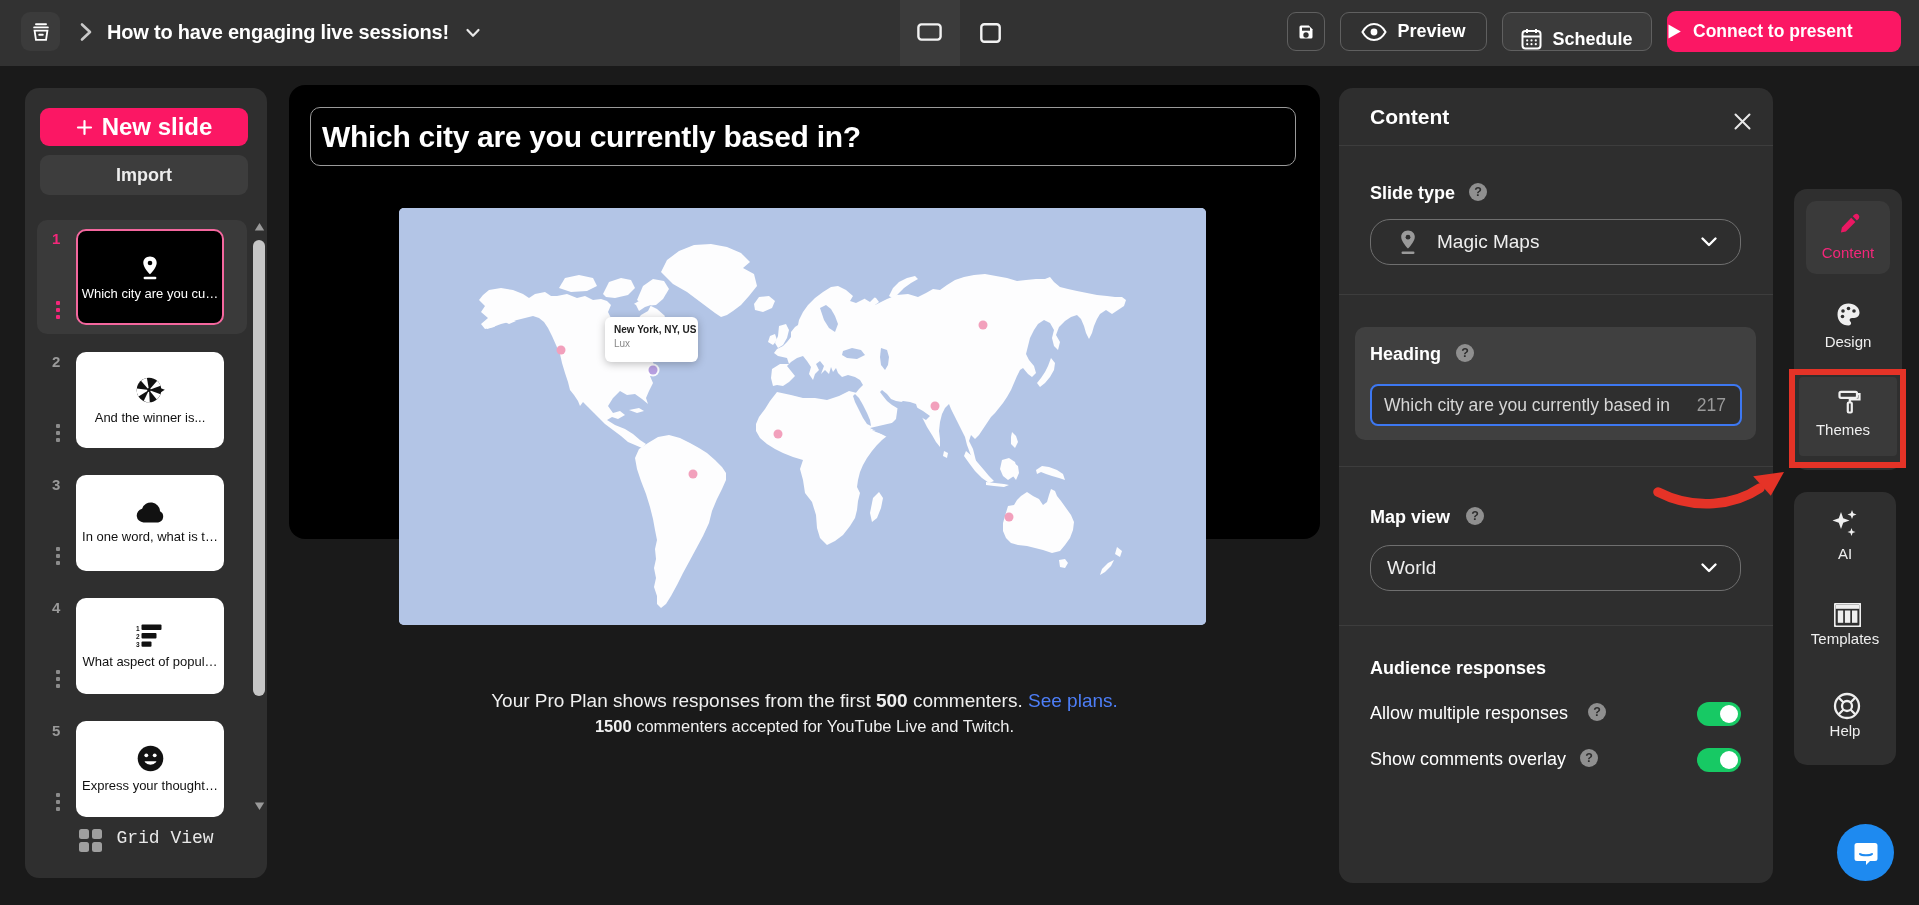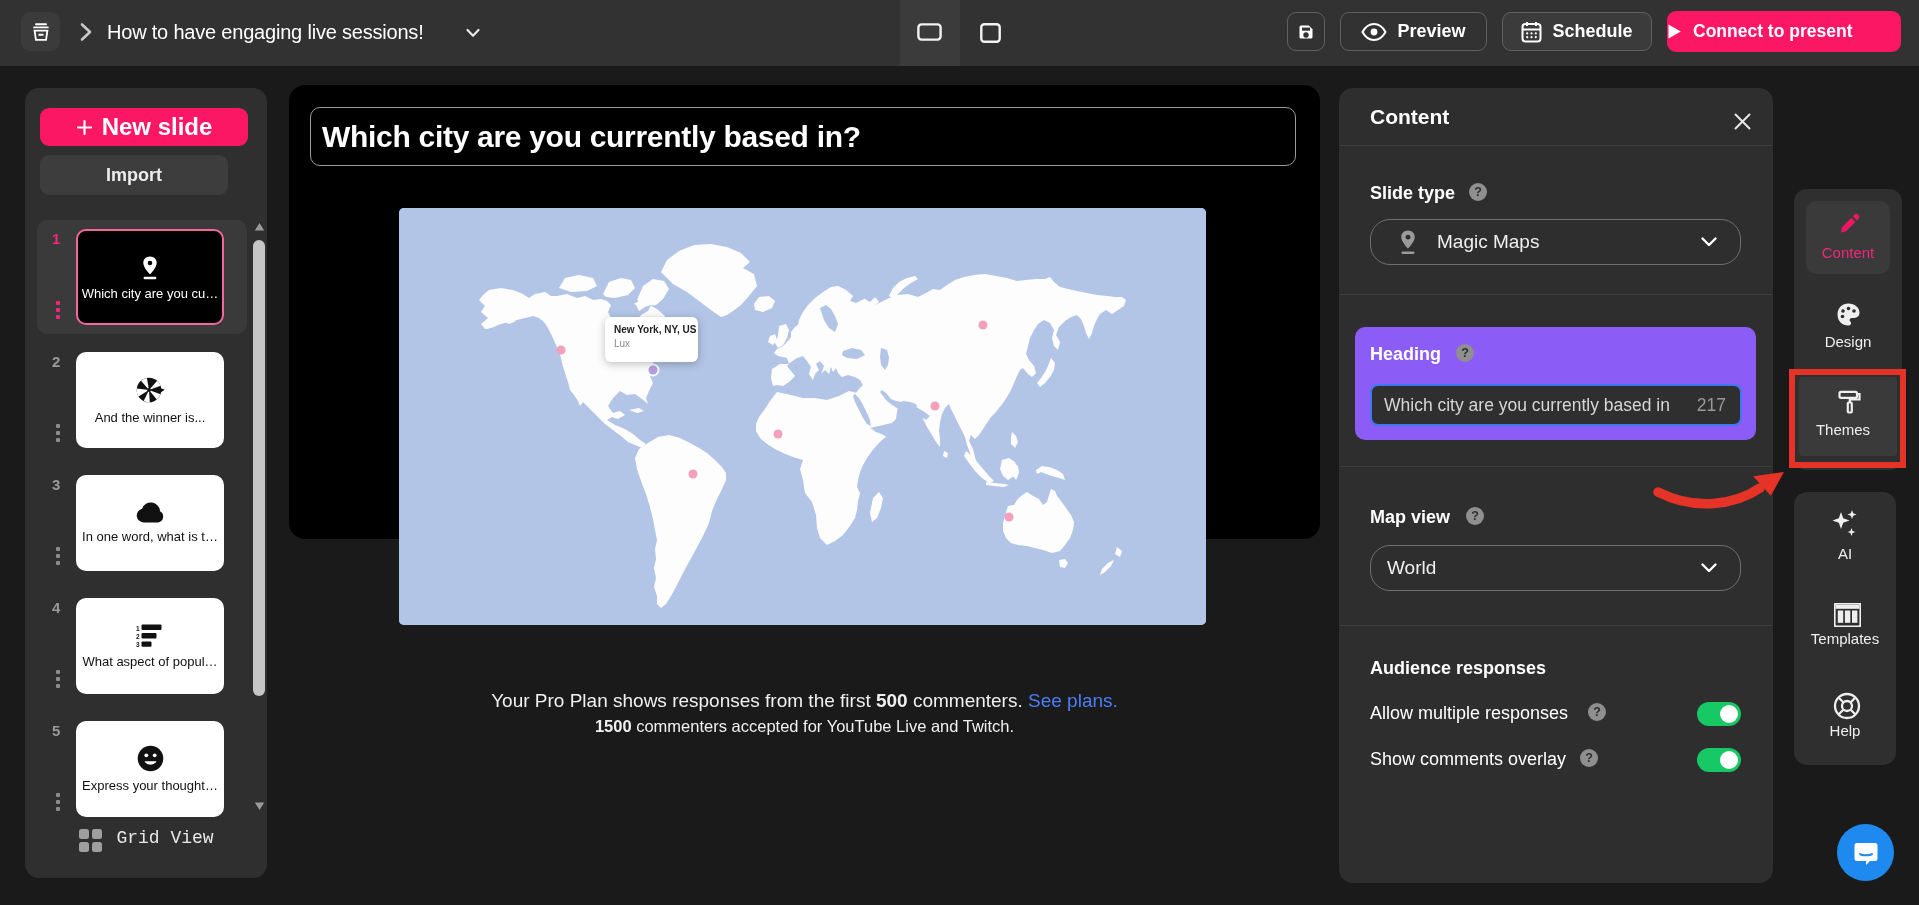--- a/index.html
+++ b/index.html
@@ -3,33 +3,33 @@
 <meta charset="utf-8">
 <style>
 * { margin:0; padding:0; box-sizing:border-box; }
 html,body { width:1919px; height:905px; overflow:hidden; background:#1a1a1a;
   font-family:"Liberation Sans", sans-serif; }
 .abs { position:absolute; }
 
 #topbar { position:absolute; left:0; top:0; width:1919px; height:66px; background:#323232; }
 #archBtn { position:absolute; left:21px; top:12px; width:39px; height:39px; background:#3b3b3b; border-radius:9px; display:flex; align-items:center; justify-content:center; }
 #crumbChev { position:absolute; left:75px; top:20px; }
-#title { position:absolute; left:107px; top:21px; font-size:20px; font-weight:normal; color:#fff; letter-spacing:-0.2px; }
+#title { position:absolute; left:107px; top:21px; font-size:20px; font-weight:bold; color:#fff; letter-spacing:-0.2px; }
 #titleCaret { position:absolute; left:464px; top:26px; }
 #tabSel { position:absolute; left:900px; top:0; width:60px; height:66px; background:#3b3b3b; }
 .ratioIcon { position:absolute; top:23px; }
 #saveBtn { position:absolute; left:1287px; top:12px; width:38px; height:39px; border:1px solid #606060; border-radius:9px; display:flex; align-items:center; justify-content:center; }
 .tbBtn { position:absolute; top:12px; height:39px; border:1px solid #606060; border-radius:9px; display:flex; align-items:center; justify-content:center; gap:10px; color:#fff; font-weight:bold; font-size:18px; }
 #previewBtn { left:1340px; width:147px; }
-#schedBtn { left:1502px; width:150px; background:#3b3b3b; }
+#schedBtn { left:1502px; width:150px; background:#3b3b3b;align-items:flex-end; }
 #connectBtn { position:absolute; left:1667px; top:11px; width:234px; height:41px; background:#fb1764; border-radius:9px; display:flex; align-items:center; gap:11px; color:#fff; font-weight:bold; font-size:17.5px; }
 
 #leftPanel { position:absolute; left:25px; top:88px; width:242px; height:790px; background:#2f2f2f; border-radius:14px; }
 #newSlide { position:absolute; left:15px; top:20px; width:208px; height:38px; background:#fb1764; border-radius:9px; display:flex; align-items:center; justify-content:center; gap:9px; color:#fff; font-weight:bold; font-size:24px; }
-#importBtn { position:absolute; left:15px; top:67px; width:188px; height:40px; background:#3d3d3d; border-radius:9px; display:flex; align-items:center; justify-content:center; color:#ededed; font-weight:bold; font-size:18px; }
+#importBtn { position:absolute; left:15px; top:67px; width:208px; height:40px; background:#3d3d3d; border-radius:9px; display:flex; align-items:center; justify-content:center; color:#ededed; font-weight:bold; font-size:18px; }
 #slideList { position:absolute; left:0; top:127px; width:242px; height:605px; }
 .slideRow { position:absolute; left:12px; width:210px; height:114px; }
 .rowSel { background:#3a3a3a; border-radius:10px; }
 .slNum { position:absolute; left:15px; top:10px; font-size:15px; font-weight:bold; color:#9a9a9a; }
 .slNum.pink { color:#f3277a; }
 .thumb { position:absolute; left:39px; top:9px; width:148px; height:96px; background:#fff; border-radius:10px; display:flex; flex-direction:column; align-items:center; justify-content:center; gap:6px; }
 .thumb.dark { background:#000; border:2px solid #f4679e; }
 .thumbTxt { font-size:13px; color:#111; white-space:nowrap; }
 .thumb.dark .thumbTxt { color:#fff; }
 .dots3 { position:absolute; left:19px; top:81px; width:4px; }
@@ -52,21 +52,21 @@
 #proline a { color:#4d7ef7; text-decoration:none; }
 #crline { position:absolute; left:289px; top:717px; width:1031px; text-align:center; color:#f0f0f0; font-size:16.5px; }
 
 #rpanel { position:absolute; left:1339px; top:88px; width:434px; height:795px; background:#2e2e2e; border-radius:14px; }
 #rpHead { position:absolute; left:0; top:0; width:434px; height:58px; border-bottom:1px solid #3d3d3d; }
 #rpHead .t { position:absolute; left:31px; top:17px; font-size:21px; font-weight:bold; color:#fff; }
 .lbl { position:absolute; font-size:18px; font-weight:bold; color:#fff; }
 .qmark { position:absolute; width:18px; height:18px; border-radius:50%; background:#8f8f8f; color:#2e2e2e; font-size:12.5px; font-weight:bold; display:flex; align-items:center; justify-content:center; }
 .drop { position:absolute; left:31px; width:371px; height:46px; border:1px solid #6f6f6f; border-radius:20px; display:flex; align-items:center; color:#efefef; font-size:19px; }
 .hr { position:absolute; left:0; width:434px; height:1px; background:#3d3d3d; }
-#hcard { position:absolute; left:16px; top:239px; width:401px; height:113px; background:#8b5cf6; border-radius:10px; }
+#hcard { position:absolute; left:16px; top:239px; width:401px; height:113px; background:#404040; border-radius:10px; }
 #hinput { position:absolute; left:15px; top:57px; width:372px; height:42px; background:#2f2f2f; border:2px solid #3D78F2; border-radius:8px; display:flex; align-items:center; }
 #hinput .txt { font-size:17.5px; color:#d6d6d6; margin-left:12px; white-space:nowrap; }
 #hinput .cnt { position:absolute; right:14px; font-size:17.5px; color:#9a9a9a; }
 .toggle { position:absolute; width:44px; height:24px; background:#17c964; border-radius:12px; }
 .toggle b { position:absolute; right:3px; top:3px; width:18px; height:18px; background:#fff; border-radius:50%; }
 
 #rail1 { position:absolute; left:1794px; top:189px; width:108px; height:281px; background:#2f2f2f; border-radius:13px; }
 #railContent { position:absolute; left:1806px; top:201px; width:84px; height:73px; background:#3a3a3a; border-radius:10px; }
 .railTxt { position:absolute; width:108px; text-align:center; font-size:15px; color:#efefef; }
 #rail2 { position:absolute; left:1794px; top:492px; width:102px; height:273px; background:#2f2f2f; border-radius:13px; }

